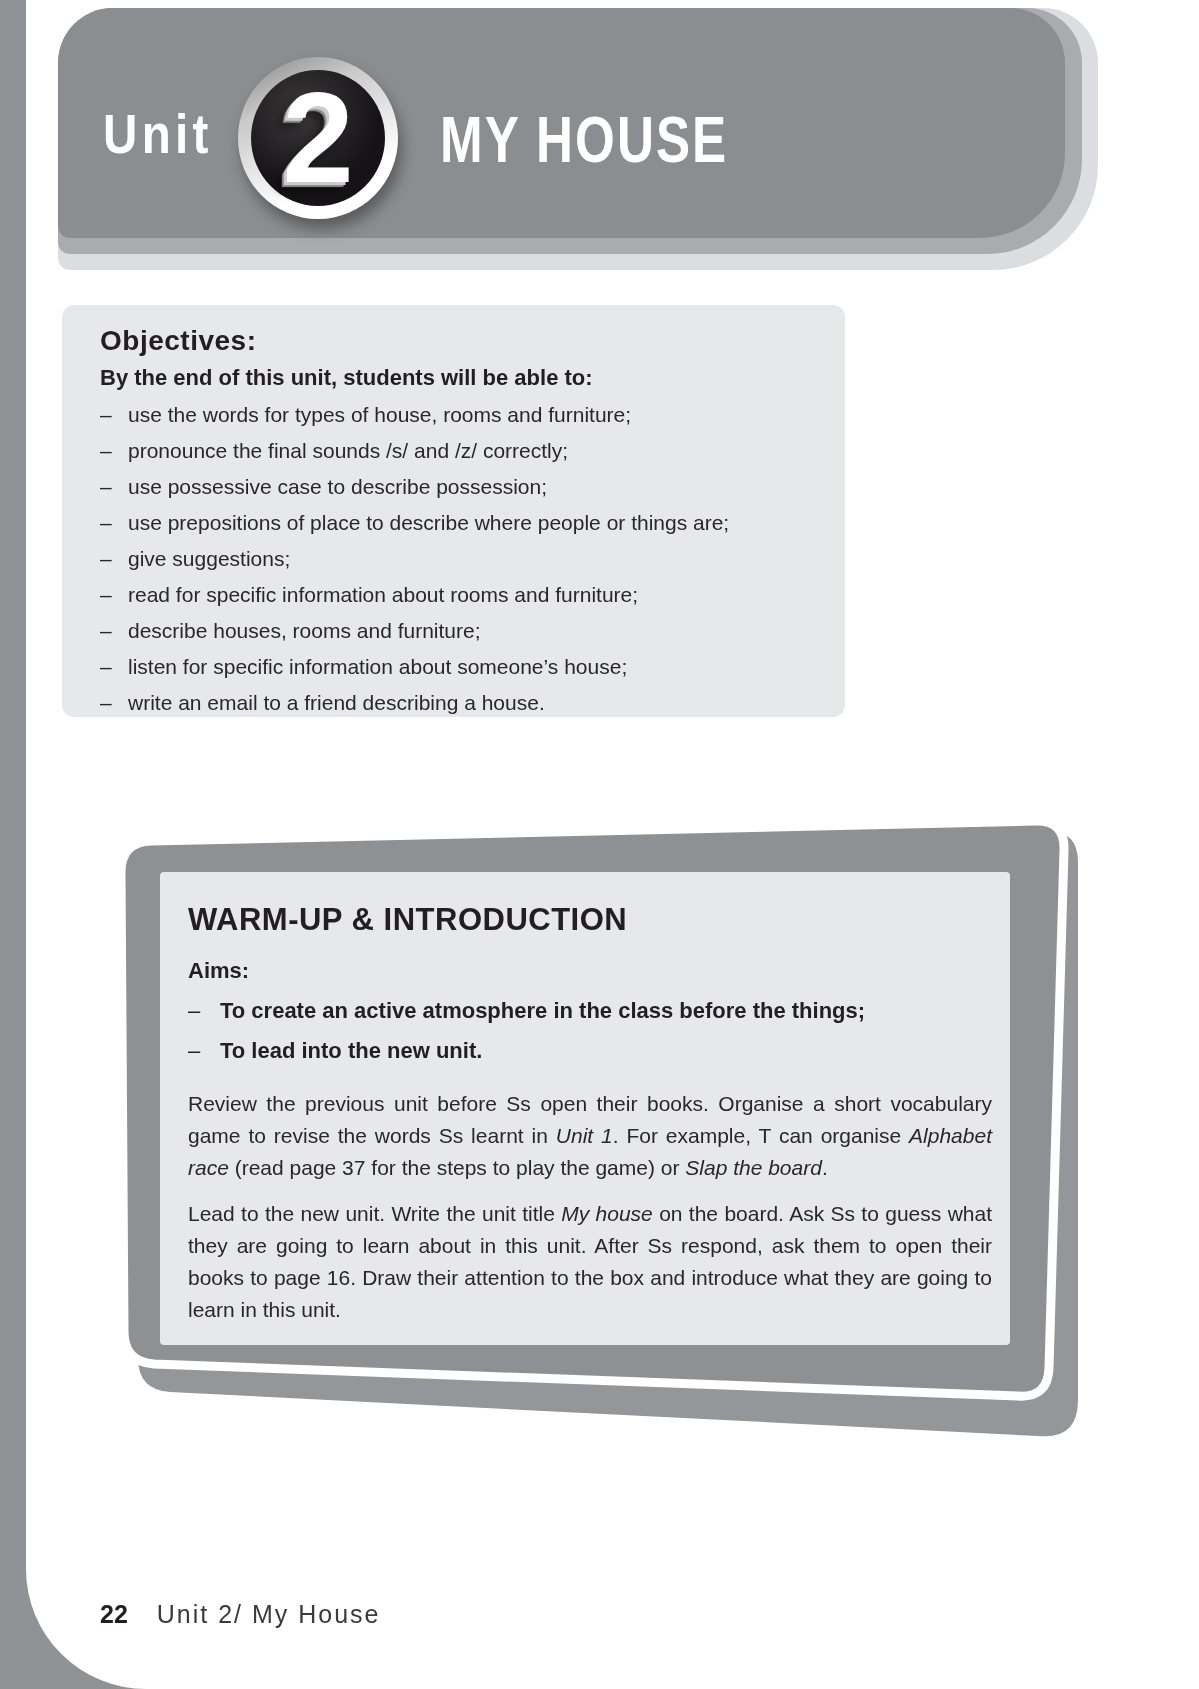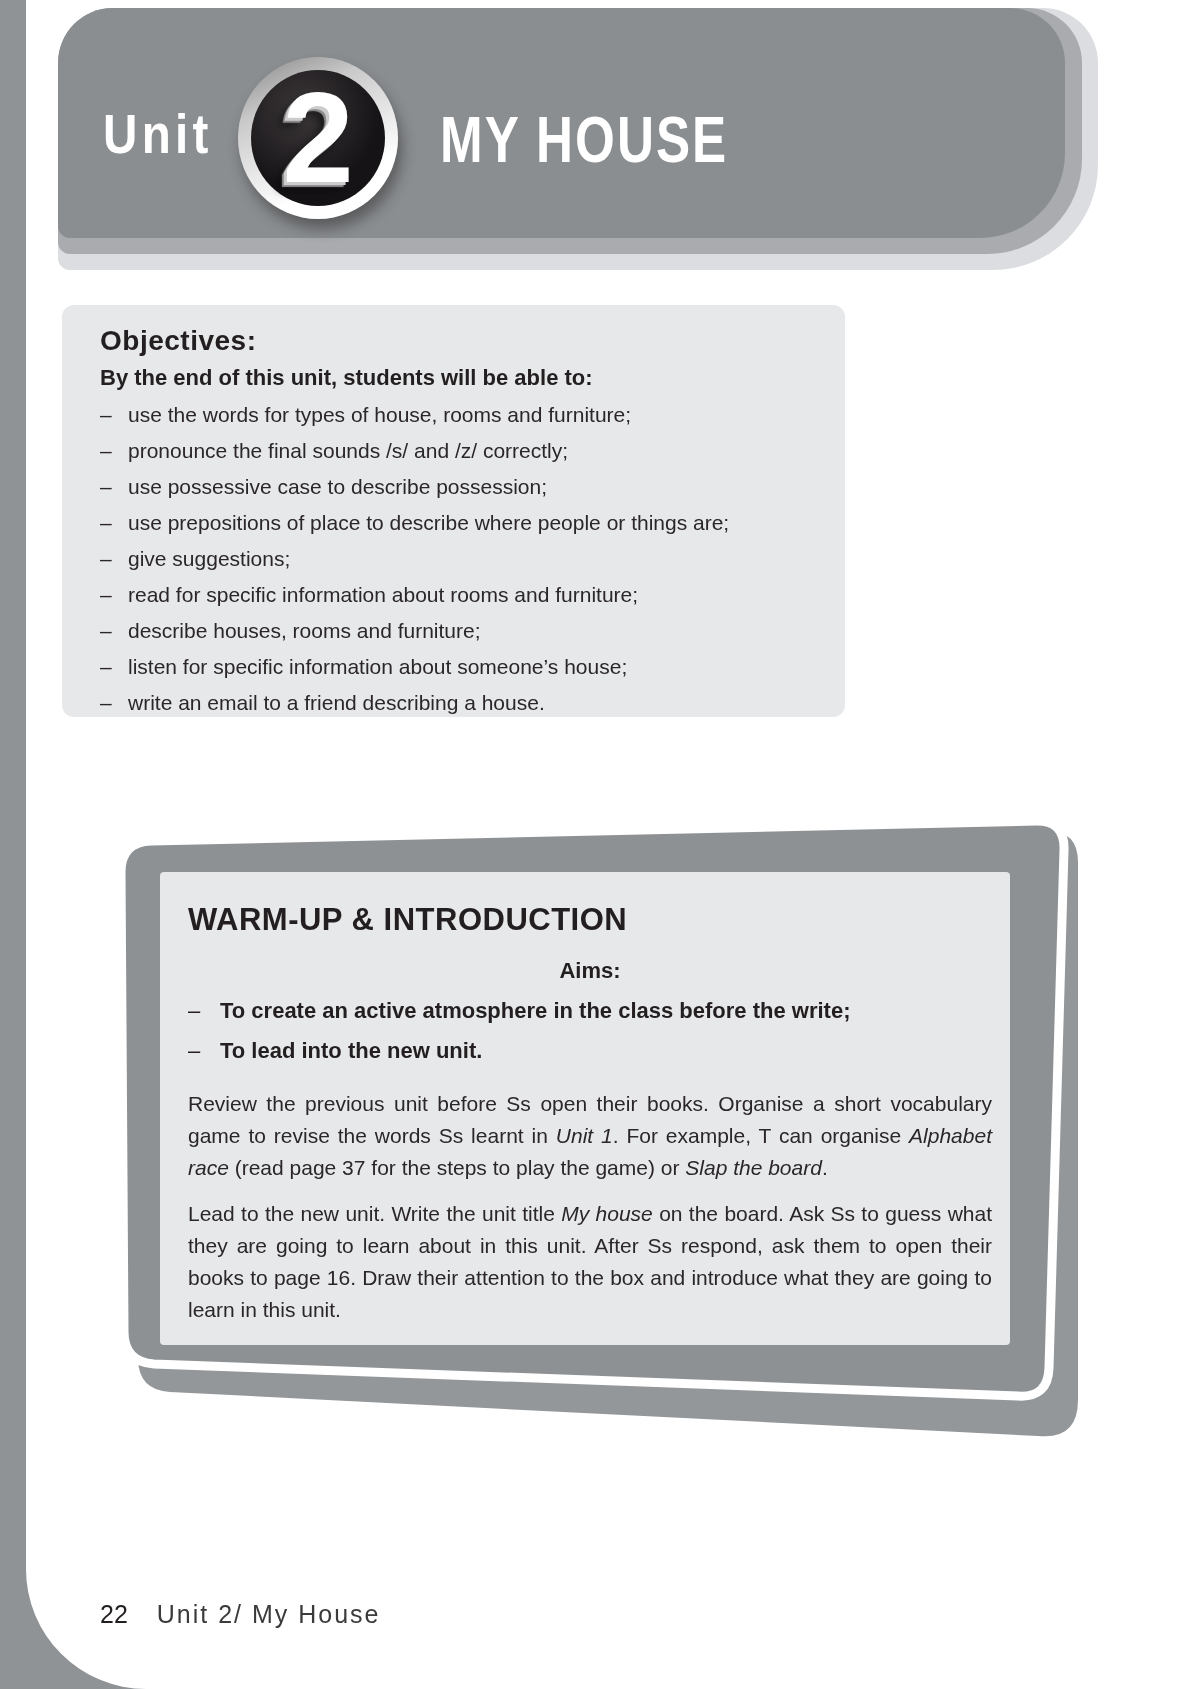--- a/index.html
+++ b/index.html
@@ -41,30 +41,30 @@
   .obj-dash{width:18px;flex:0 0 18px;margin-right:10px;}
 
   
   .wu-cards{position:absolute;left:60px;top:790px;width:1060px;height:680px;z-index:4;}
   .wu-shadow-path{fill:#94979a;}
   .wu-main-path{fill:#8e9194;stroke:#ffffff;stroke-width:9;}
 
   .wu-box{position:absolute;left:160px;top:872px;width:850px;height:473px;background:#e7e8ea;
           border-radius:4px;z-index:5;box-sizing:border-box;padding:30px 18px 0 28px;overflow:hidden;}
   .wu-heading{margin:0 0 20px 0;font-size:31px;font-weight:800;letter-spacing:.5px;color:#231f20;}
-  .wu-aims{margin:16px 0 14px 0;font-size:22px;font-weight:700;color:#231f20;text-align:center;}
+  .wu-aims{margin:16px 0 14px 0;font-size:22px;font-weight:700;color:#231f20;}
   .aim-row{display:flex;margin-bottom:14px;font-size:22px;line-height:26px;font-weight:700;color:#231f20;}
   .aim-dash{width:20px;flex:0 0 20px;margin-right:12px;font-weight:400;}
   .wu-paras{margin-top:24px;}
   .para{margin:0 0 14px 0;font-size:21px;line-height:32px;text-align:justify;color:#2b2729;}
   .para .it{font-style:italic;}
 
   
   .footer{position:absolute;left:100px;top:1600px;z-index:5;font-size:25px;line-height:28px;}
-  .pg-num{font-weight:400;color:#231f20;}
+  .pg-num{font-weight:700;color:#231f20;}
   .pg-label{margin-left:22px;color:#3b3b3b;letter-spacing:2px;margin-top:48px;}
 </style>
 </head>
 <body>
 
 <div class="page">
 
   <div class="left-strip"></div>
   <div class="corner-gray"></div>
   <div class="sheet"></div>
@@ -128,21 +128,21 @@
     <path class="wu-shadow-path" d="M 107,63 L 986,41 Q 1018,40 1018,72 L 1018,610 Q 1018,650 978,646 L 110,602 Q 78,600 78,568 L 75,97 Q 75,65 107,63 Z"></path>
     <path class="wu-main-path" d="M 91,51 L 975,31 Q 1005,30 1004,60 L 989,578 Q 988,608 958,606 L 94,574 Q 64,572 64,542 L 61,82 Q 61,52 91,51 Z"></path>
   </svg>
 
   <section class="wu-box">
     <h2 class="wu-heading">WARM-UP &amp; INTRODUCTION</h2>
     <p class="wu-aims">Aims:</p>
     <div class="aims-list">
         <div class="aim-row">
           <span class="aim-dash">–</span>
-          <span>To create an active atmosphere in the class before the write;</span>
+          <span>To create an active atmosphere in the class before the things;</span>
         </div>
         <div class="aim-row">
           <span class="aim-dash">–</span>
           <span>To lead into the new unit.</span>
         </div>
       </div>
     <div class="wu-paras">
         <p class="para"><span>Review the previous unit before Ss open their books. Organise a short vocabulary game to revise the words Ss learnt in </span><span class="it">Unit 1</span><span>. For example, T can organise </span><span class="it">Alphabet race</span><span> (read page 37 for the steps to play the game) or </span><span class="it">Slap the board</span><span>.</span></p>
         <p class="para"><span>Lead to the new unit. Write the unit title </span><span class="it">My house</span><span> on the board. Ask Ss to guess what they are going to learn about in this unit. After Ss respond, ask them to open their books to page 16. Draw their attention to the box and introduce what they are going to learn in this unit.</span></p>
       </div>

